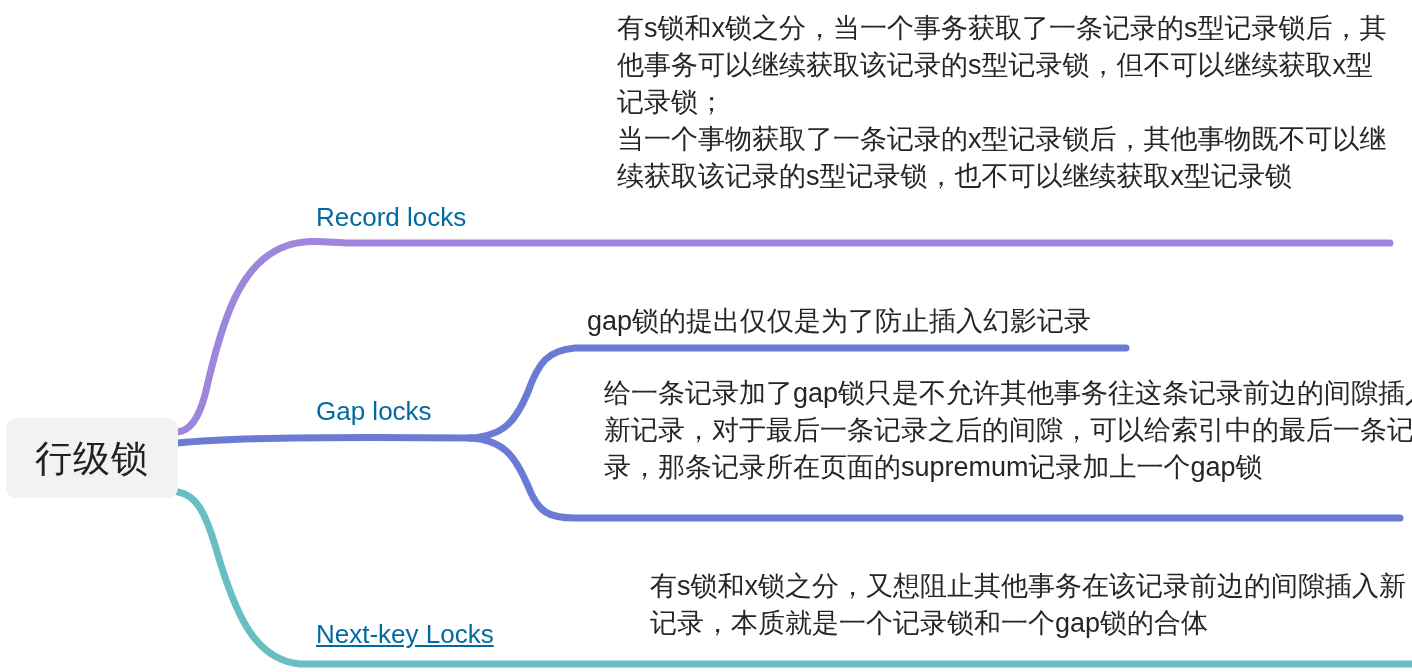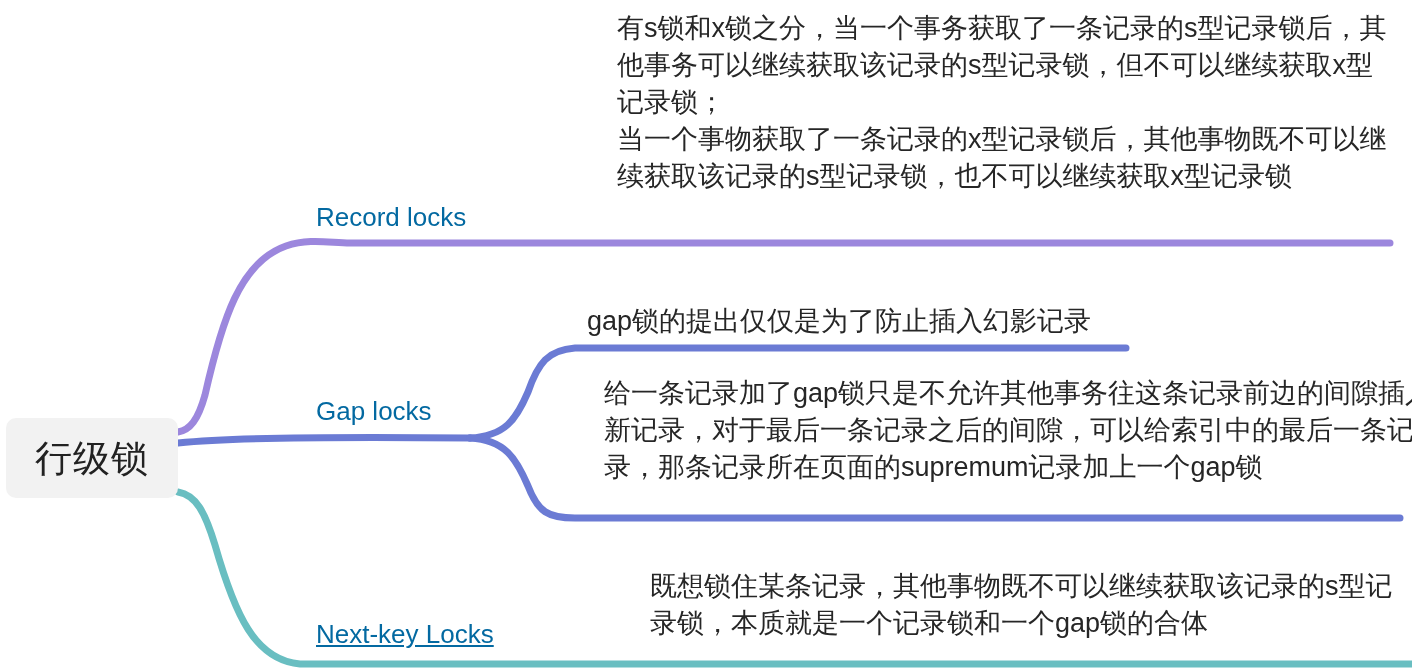--- a/index.html
+++ b/index.html
@@ -121,15 +121,15 @@
 
   <div class="branch-title" id="title-nextkey">Next-key Locks</div>
 
   <div class="leaf-text" id="leaf-record-text">有s锁和x锁之分，当一个事务获取了一条记录的s型记录锁后，其他事务可以继续获取该记录的s型记录锁，但不可以继续获取x型记录锁；
 当一个事物获取了一条记录的x型记录锁后，其他事物既不可以继续获取该记录的s型记录锁，也不可以继续获取x型记录锁</div>
 
   <div class="leaf-text" id="leaf-gap1-text">gap锁的提出仅仅是为了防止插入幻影记录</div>
 
   <div class="leaf-text" id="leaf-gap2-text">给一条记录加了gap锁只是不允许其他事务往这条记录前边的间隙插入新记录，对于最后一条记录之后的间隙，可以给索引中的最后一条记录，那条记录所在页面的supremum记录加上一个gap锁</div>
 
-  <div class="leaf-text" id="leaf-nextkey-text">既想锁住某条记录，其他事物既不可以继续获取该记录的s型记录锁，本质就是一个记录锁和一个gap锁的合体</div>
+  <div class="leaf-text" id="leaf-nextkey-text">有s锁和x锁之分，又想阻止其他事务在该记录前边的间隙插入新记录，本质就是一个记录锁和一个gap锁的合体</div>
 
 </div>
 
 </body></html>

